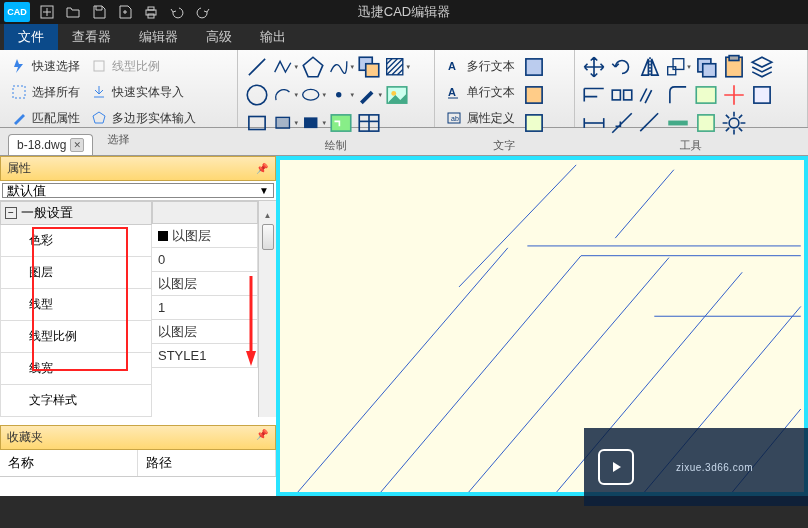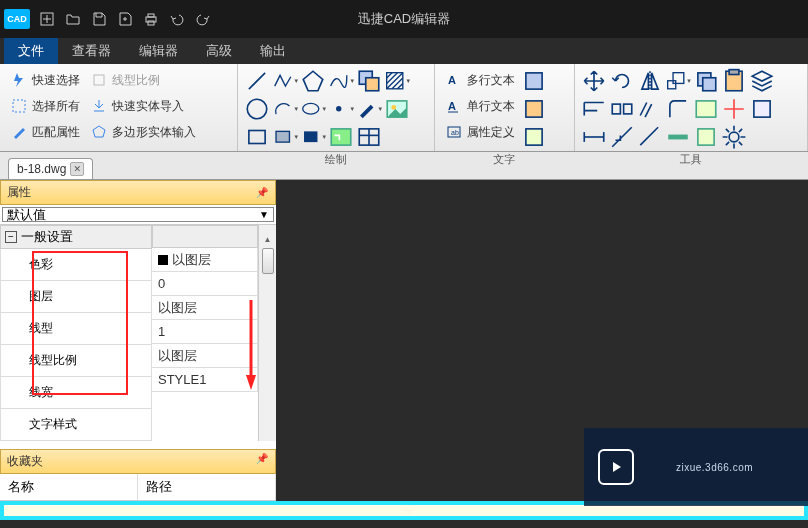--- a/index.html
+++ b/index.html
@@ -1,50 +1,50 @@
 <!DOCTYPE html>
 <html><head>
 <meta charset="utf-8">
 <style>
 * { margin: 0; padding: 0; box-sizing: border-box; font-family: "Microsoft YaHei", sans-serif; }
 body { width: 808px; height: 528px; background: #2b2b2b; overflow: hidden; position: relative; }
 
 
-.titlebar { height: 38px; background: #1a1a1a; display: flex; align-items: center; }
+.titlebar { height: 24px; background: #1a1a1a; display: flex; align-items: center; }
 .cad-logo { width: 26px; height: 20px; background: #00b4ff; color: #fff; font-size: 9px; font-weight: bold; display: flex; align-items: center; justify-content: center; border-radius: 2px; margin: 0 4px; }
 .titlebar-btn { width: 22px; height: 22px; display: flex; align-items: center; justify-content: center; color: #ccc; font-size: 14px; margin: 0 2px; }
 .titlebar-btn svg { width: 16px; height: 16px; }
 .app-title { color: #ccc; font-size: 13px; position: absolute; left: 50%; transform: translateX(-50%); }
 
 
 .menubar { height: 26px; background: #2b2b2b; display: flex; align-items: center; padding: 0 4px; }
 .menu-item { padding: 4px 14px; color: #ccc; font-size: 13px; }
 .menu-item.active { background: #0b4a8a; color: #fff; }
 
 
-.ribbon { height: 88px; background: linear-gradient(#fbfbfb, #e8e8e8); border-bottom: 1px solid #999; display: flex; position: relative; justify-content: center; }
+.ribbon { height: 78px; background: linear-gradient(#fbfbfb, #e8e8e8); border-bottom: 1px solid #999; display: flex; position: relative; justify-content: center; }
 .ribbon-group { display: flex; flex-direction: column; border-right: 1px solid #c5c5c5; padding: 4px 6px 2px 6px; }
 .ribbon-group-body { flex: 1; display: flex; gap: 2px; }
 .ribbon-group-label { text-align: center; font-size: 11px; color: #555; padding-top: 2px; }
 .rb-col { display: flex; flex-direction: column; gap: 2px; }
 .rb-btn { display: flex; align-items: center; gap: 4px; padding: 2px 4px; font-size: 12px; color: #333; height: 24px; white-space: nowrap; }
 .rb-btn.disabled { color: #999; }
 .rb-icon { width: 18px; height: 18px; display: flex; align-items: center; justify-content: center; }
 .rb-icon svg { width: 16px; height: 16px; }
 .rb-small { width: 26px; height: 26px; display: flex; align-items: center; justify-content: center; }
 .rb-row { display: flex; gap: 2px; }
 .dd-arrow { font-size: 7px; color: #555; margin-left: 1px; }
 
 
 .file-tabs { height: 28px; background: #e8e8e8; border-bottom: 1px solid #999; display: flex; align-items: flex-end; padding-left: 8px; }
 .file-tab { background: #fff; border: 1px solid #999; border-bottom: none; padding: 3px 8px; font-size: 12px; color: #333; border-radius: 4px 4px 0 0; display: flex; align-items: center; gap: 4px; }
 .close-x { width: 14px; height: 14px; background: #ddd; border: 1px solid #aaa; border-radius: 2px; display: flex; align-items: center; justify-content: center; font-size: 9px; color: #555; }
 
 
-.main-area { display: flex; height: calc(100% - 24px - 26px - 110px - 28px); flex-direction: column; }
+.main-area { display: flex; height: calc(100% - 24px - 26px - 110px - 28px); }
 .side-panel { width: 276px; background: #fff; display: flex; flex-direction: column; }
 
 
 .panel-header { background: linear-gradient(#ffe9b3, #ffd873); border: 1px solid #c9a545; font-size: 12px; color: #333; padding: 3px 6px; display: flex; justify-content: space-between; align-items: center; }
 .pin-icon { font-size: 10px; color: #654; }
 .prop-combo { margin: 2px; height: 15px; border: 1px solid #888; font-size: 13px; padding: 0 4px; display:flex; align-items:center; justify-content: space-between; background:#fff; }
 .prop-table { display: flex; border-top: 1px solid #ccc; position: relative; }
 .prop-left { width: 152px; }
 .prop-right { flex: 1; }
 .prop-scroll { width: 18px; background: #f0f0f0; border-left: 1px solid #ccc; display:flex; flex-direction:column; align-items:center; padding-top:10px; gap: 4px; }
@@ -178,20 +178,21 @@
         <div class="rb-btn">
             <span class="rb-icon">
               <svg viewBox="0 0 16 16">
                 <path d="M8 2 L14 6 L12 13 L4 13 L2 6 Z" stroke="#3a84e8" fill="none"></path>
               </svg>
             </span>
             <span>多边形实体输入</span>
           </div>
       </div>
     </div>
+    <div class="ribbon-group-label">选择</div>
   </div>
 
   <div class="ribbon-group" style="flex:1">
     <div class="ribbon-group-body rb-col">
       <div class="rb-row">
         <div class="rb-small">
             <svg viewBox="0 0 16 16">
               <line x1="3" y1="13" x2="13" y2="3" stroke="#0a3a7a"></line>
             </svg>
           </div>

